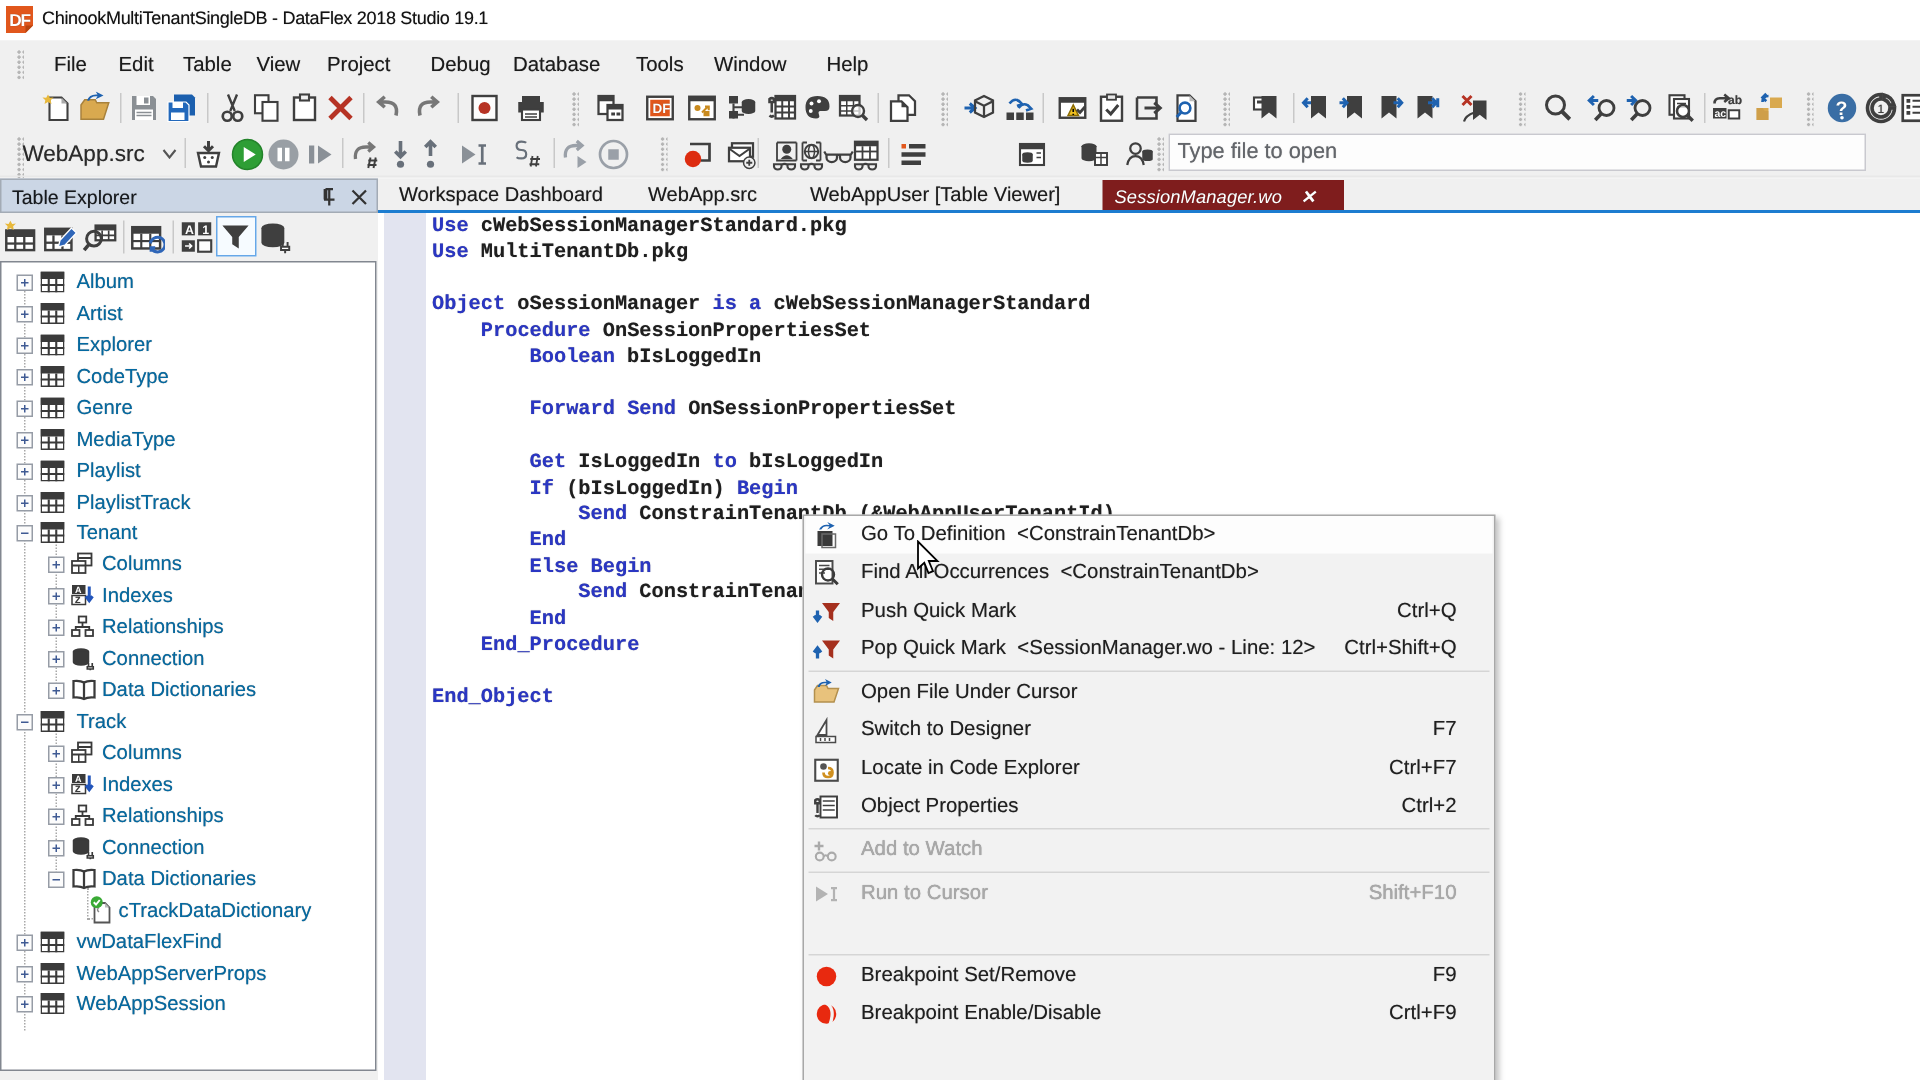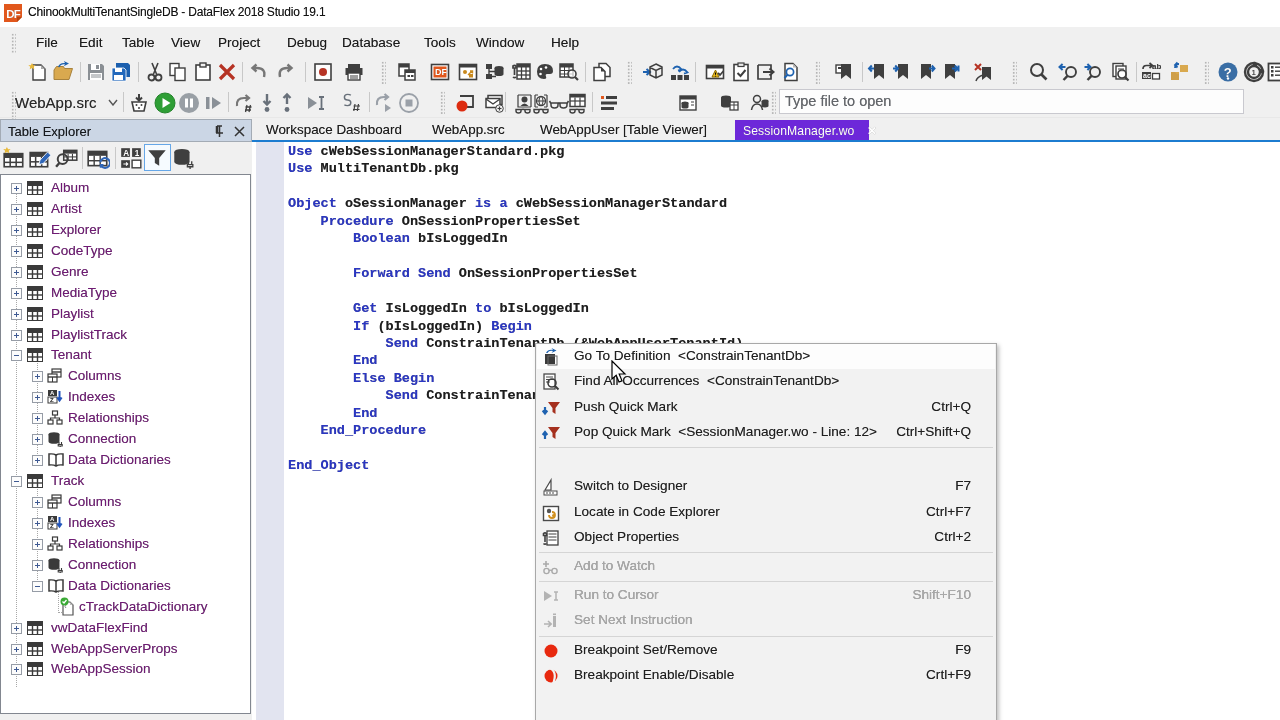--- a/index.html
+++ b/index.html
@@ -22,33 +22,33 @@
 .sep { position:absolute; width:1px; background:#c8c8c8; }
 .dots { position:absolute; width:5px; }
 .ic { position:absolute; }
 
 
 #panel { left:0; top:119px; width:252px; height:601px; background:#f0f0f0; }
 #pcaption { position:absolute; left:0; top:0; width:252px; height:23px; background:#cbd6e5; border:1px solid #a3abb5; }
 #pcaption .t { position:absolute; left:7px; top:4px; font-size:13px; color:#16191d; }
 #ptools { position:absolute; left:0; top:23px; width:252px; height:33px; }
 #tree { position:absolute; left:0; top:55px; width:251px; height:540px; background:#ffffff; border:1px solid #828790; overflow:hidden; }
-.trow { position:absolute; height:21px; font-size:13.5px; color:#701a75; white-space:nowrap; }
+.trow { position:absolute; height:21px; font-size:13.5px; color:#0369a1; white-space:nowrap; }
 .trow .txt { position:absolute; top:2px; }
 .pbox { position:absolute; width:11px; height:11px; background:#fcfcfc; border:1px solid #969ca6; }
 .pbox i { position:absolute; display:block; background:#3f5a93; }
 .pbox .h { left:2px; top:4px; width:5px; height:1px; }
 .pbox .v { left:4px; top:2px; width:1px; height:5px; }
 .vline { position:absolute; width:0; border-left:1px dotted #a8a8a8; }
 
 
 #docarea { left:252px; top:119px; width:1028px; height:601px; background:#ffffff; }
 #tabstrip { position:absolute; left:0; top:0; width:1028px; height:21px; background:#f0f0f0; }
 .tab { position:absolute; top:3px; font-size:13.4px; color:#1b1b1b; }
-#activetab { position:absolute; left:483px; top:1px; width:134px; height:22px; background:#6d28d9; color:#fff; }
+#activetab { position:absolute; left:483px; top:1px; width:161px; height:22px; background:#7f1d1d; color:#fff;font-style:italic; }
 #activetab .tt { position:absolute; left:8px; top:4px; font-size:12.2px; letter-spacing:0.1px; }
 #activetab .x { position:absolute; left:132px; top:4px; font-size:12px; font-weight:bold; }
 #blueline { position:absolute; left:0; top:21px; width:1028px; height:2px; background:#1c7cd0; }
 #gutter { position:absolute; left:4px; top:23px; width:28px; height:578px; background:#e2e4f0; }
 #code { position:absolute; left:36px; top:24px; font-family:"Liberation Mono", monospace; font-size:13.56px; font-weight:bold; line-height:17.45px; color:#1e1e1e; white-space:pre; }
 #code b { font-weight:bold; color:#2a36c3; }
 
 
 #cmenu { left:535px; top:343px; width:462px; height:380px; background:#f2f2f2; border:1px solid #a8a8a8; box-shadow:2px 2px 4px rgba(0,0,0,0.25); }
 .mi { position:absolute; left:1px; width:458px; height:25px; }
@@ -910,20 +910,27 @@
     </div>
     <div class="mi" style="top:76px">
         <span class="lbl">Pop Quick Mark&nbsp; &lt;SessionManager.wo - Line: 12&gt;</span>
         <span class="sc">Ctrl+Shift+Q</span>
       <svg class="mic" viewBox="0 0 20 20">
           <path d="M7 4 h12 l-4.5 6 v6 l-3 -2 v-4 z" fill="#a5301e"></path>
           <path d="M4 16 v-6 M1.7 12 L4 9 L6.3 12" stroke="#1e62b0" stroke-width="2.2" fill="none"></path>
         </svg>
     </div>
     <div class="msep" style="top:103px"></div>
+    <div class="mi" style="top:105px">
+        <span class="lbl">Open File Under Cursor</span>
+      <svg class="mic" viewBox="0 0 20 20">
+          <path d="M2 8 l2 -3 h6 l1 2 h7 l-3 9 h-13 z" fill="#e8c27c" stroke="#b3904e"></path>
+          <path d="M4 6 q1 -4 6 -3.5 l-1 -1.8 l4.5 2.3 l-4.5 2.3 l1 -1.8 q-4 -0.5 -4.5 2.5 z" fill="#1e62b0"></path>
+        </svg>
+    </div>
     <div class="mi" style="top:130px">
         <span class="lbl">Switch to Designer</span>
         <span class="sc">F7</span>
       <svg class="mic" viewBox="0 0 20 20">
           <path d="M4 13 L10 3 L10 13 z" fill="#fff" stroke="#4a4a4a" stroke-width="1.2"></path>
           <rect x="3" y="14" width="13" height="4" fill="#fff" stroke="#4a4a4a"></rect>
           <line x1="6" y1="15" x2="6" y2="17" stroke="#4a4a4a"></line>
           <line x1="9" y1="15" x2="9" y2="17" stroke="#4a4a4a"></line>
           <line x1="12" y1="15" x2="12" y2="17" stroke="#4a4a4a"></line>
         </svg>
@@ -961,28 +968,20 @@
     </div>
     <div class="msep" style="top:237px"></div>
     <div class="mi dis" style="top:239px">
         <span class="lbl">Run to Cursor</span>
         <span class="sc">Shift+F10</span>
       <svg class="mic" viewBox="0 0 20 20" opacity="0.6">
           <path d="M3 5 v10 l8 -5 z" fill="#8a8a8a"></path>
           <path d="M13 6 h4 M13 14 h4 M15 6 v8" stroke="#8a8a8a" stroke-width="1.5" fill="none"></path>
         </svg>
     </div>
-    <div class="mi dis" style="top:264px">
-        <span class="lbl">Set Next Instruction</span>
-      <svg class="mic" viewBox="0 0 20 20" opacity="0.6">
-          <path d="M3 13 h7 M7 10 l3.2 3 l-3.2 3" stroke="#8a8a8a" stroke-width="1.6" fill="none"></path>
-          <rect x="12" y="5" width="3" height="11" fill="#8a8a8a"></rect>
-          <rect x="12" y="2.5" width="3" height="1.6" fill="#8a8a8a"></rect>
-        </svg>
-    </div>
     <div class="msep" style="top:292px"></div>
     <div class="mi" style="top:294px">
         <span class="lbl">Breakpoint Set/Remove</span>
         <span class="sc">F9</span>
       <svg class="mic" viewBox="0 0 20 20">
           <circle cx="10" cy="10" r="6.5" fill="#e8290f"></circle>
         </svg>
     </div>
     <div class="mi" style="top:319px">
         <span class="lbl">Breakpoint Enable/Disable</span>

